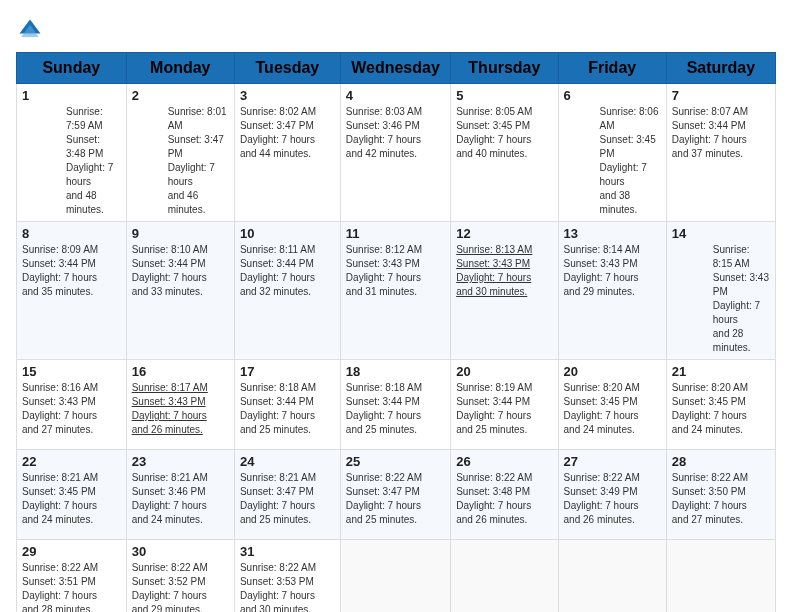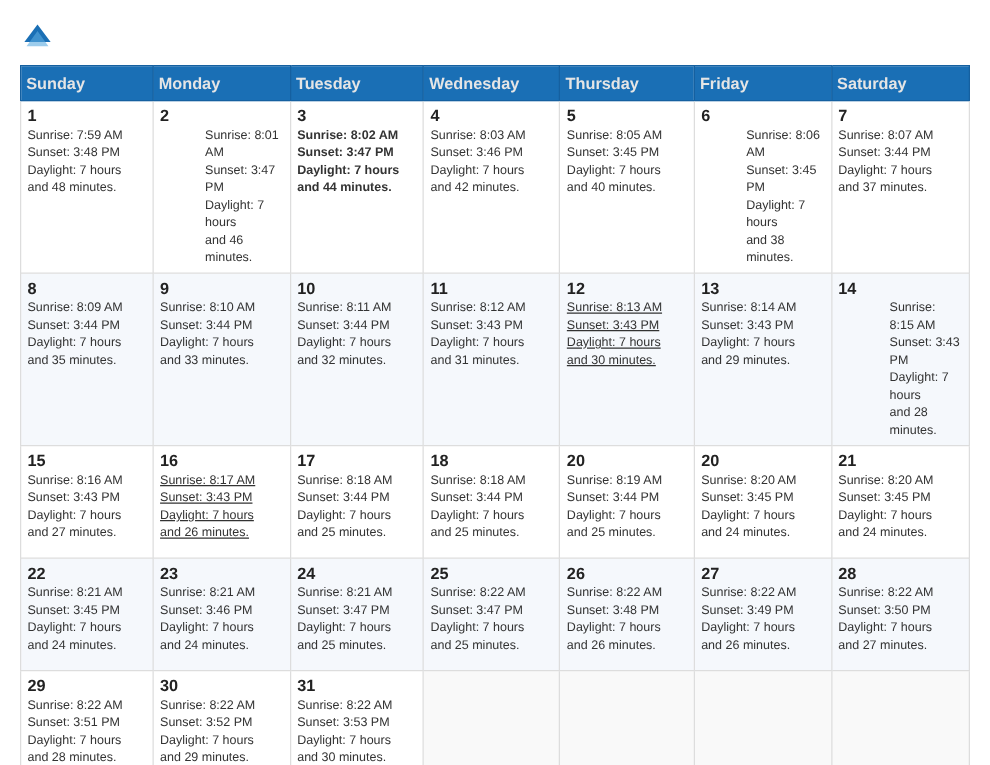--- a/index.html
+++ b/index.html
@@ -52,25 +52,25 @@
       font-size: 16px;
       color: #444;
     }
     .calendar {
       width: 100%;
       border-collapse: collapse;
       border: 1px solid #ccc;
     }
     .calendar th {
       background-color: #1a6fb5;
-      color: #e5e5e5;
-      font-size: 13px;
+      color: #000000;
+      font-size: 16px;
       font-weight: bold;
       padding: 6px 4px;
-      text-align: left;
+      text-align: center;
       border: 1px solid #1560a0;
     }
     .calendar td {
       vertical-align: top;
       padding: 4px 5px;
       border: 1px solid #ddd;
       font-size: 10px;
       color: #333;
       background: #fff;
       width: 113px;
@@ -124,35 +124,35 @@
         <th>Wednesday</th>
         <th>Thursday</th>
         <th>Friday</th>
         <th>Saturday</th>
       </tr>
   </thead>
   <tbody id="calendar-body">
   <tr>
         <td>
           <span class="day-num">1</span>
-          <div class="day-info" style="white-space: pre-line;">Sunrise: 7:59 AM
+          <div class="day-info" style="white-space: pre-line; margin-left: 44px;">Sunrise: 7:59 AM
 Sunset: 3:48 PM
 Daylight: 7 hours
 and 48 minutes.</div>
         </td>
         <td>
           <span class="day-num">2</span>
           <div class="day-info" style="white-space: pre-line; margin-left: 36px;">Sunrise: 8:01 AM
 Sunset: 3:47 PM
 Daylight: 7 hours
 and 46 minutes.</div>
         </td>
         <td>
           <span class="day-num">3</span>
-          <div class="day-info" style="white-space: pre-line; font-weight: bold;">Sunrise: 8:02 AM
+          <div class="day-info" style="white-space: pre-line;">Sunrise: 8:02 AM
 Sunset: 3:47 PM
 Daylight: 7 hours
 and 44 minutes.</div>
         </td>
         <td>
           <span class="day-num">4</span>
           <div class="day-info" style="white-space: pre-line;">Sunrise: 8:03 AM
 Sunset: 3:46 PM
 Daylight: 7 hours
 and 42 minutes.</div>

